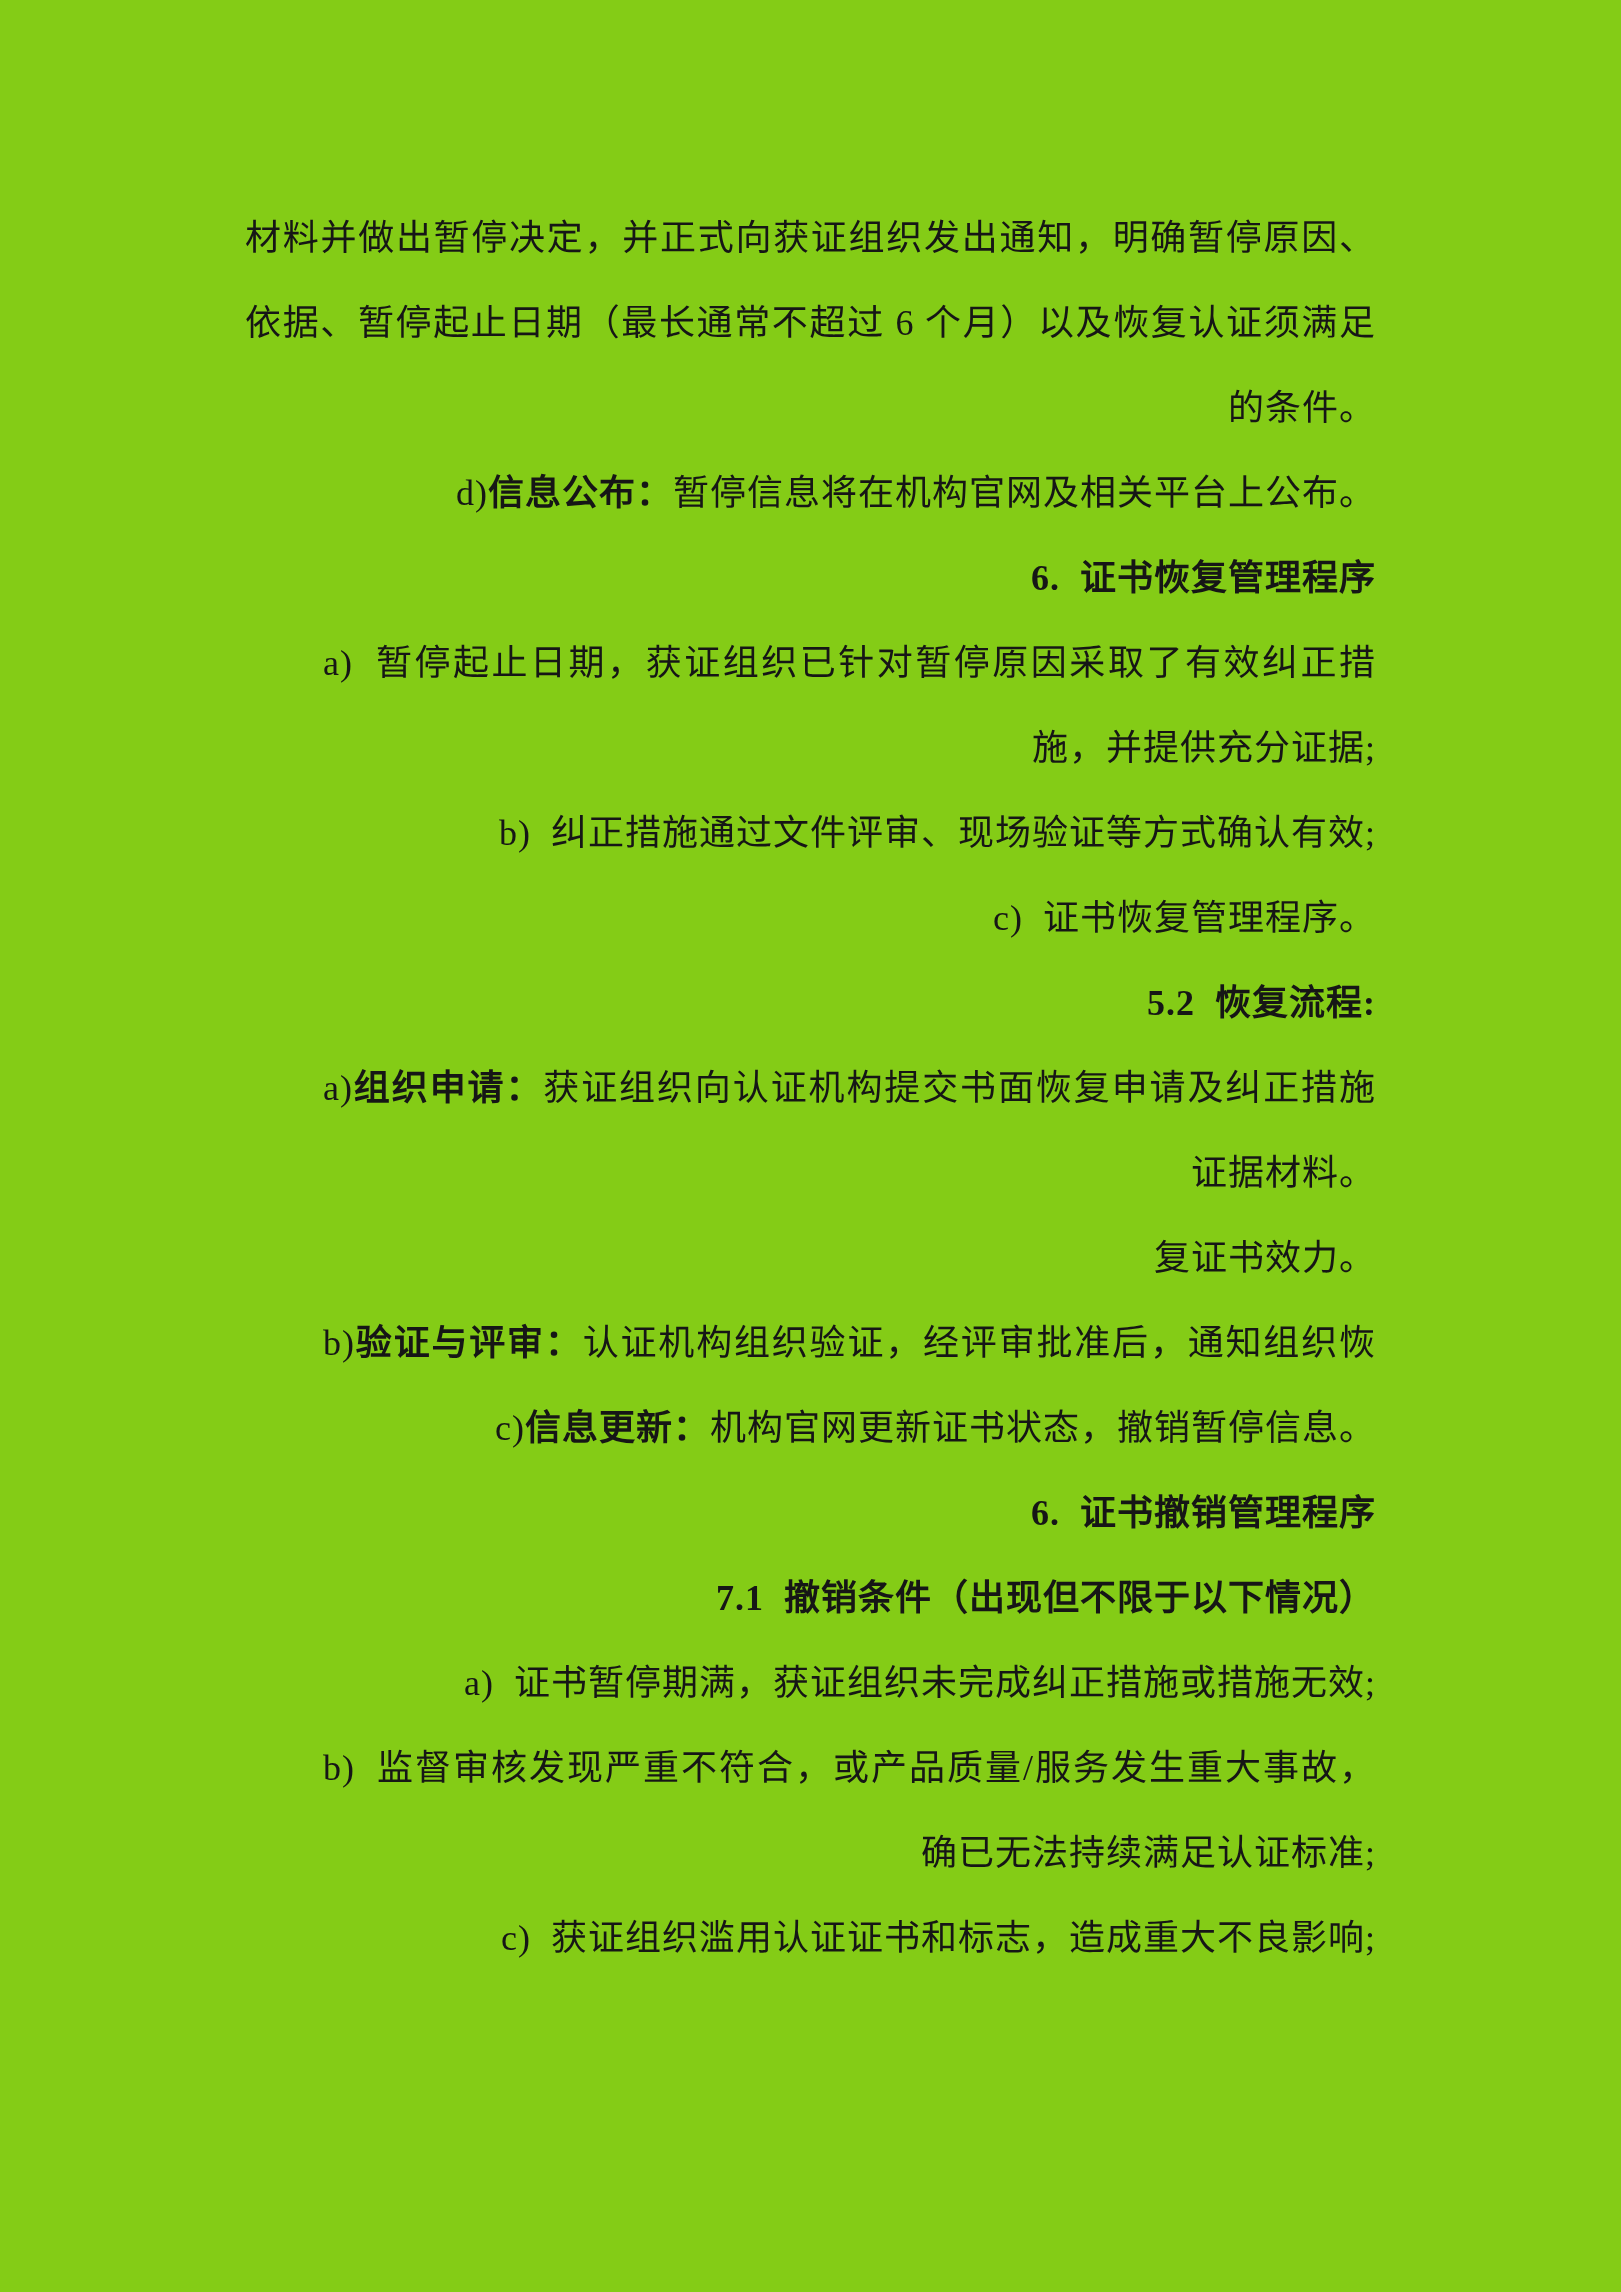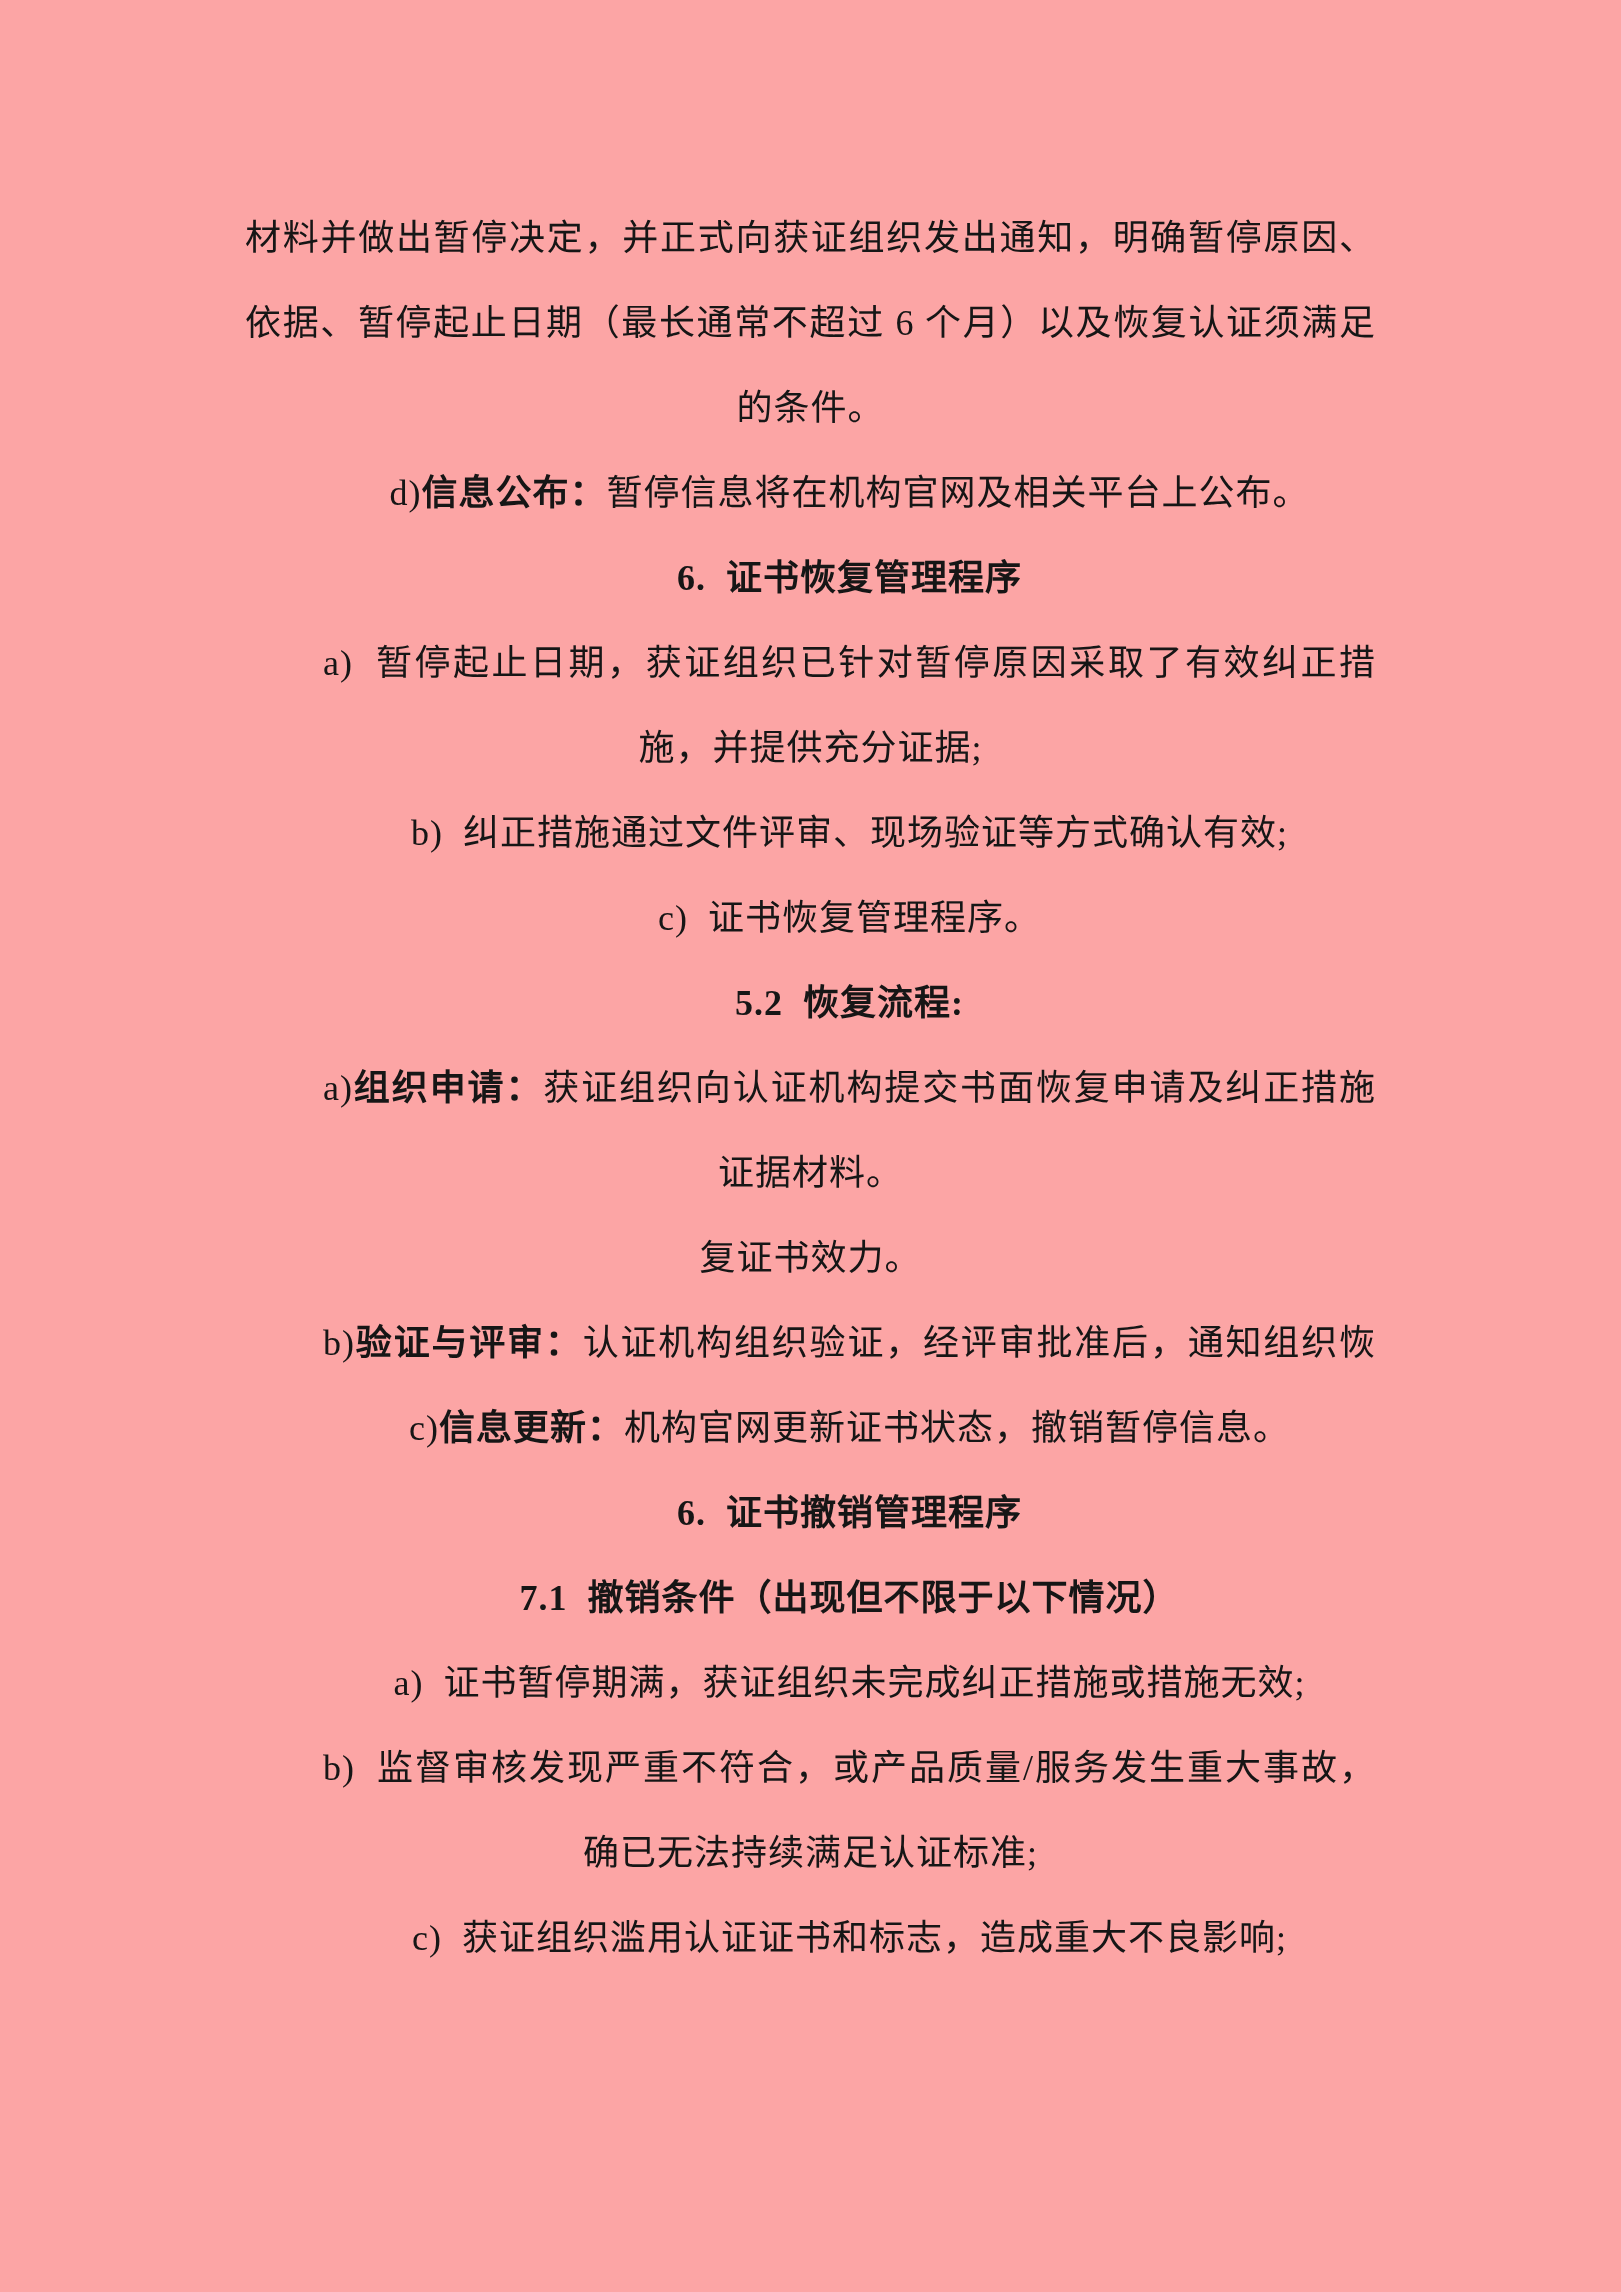--- a/index.html
+++ b/index.html
@@ -10,37 +10,37 @@
   body {
     width: 1621px;
     height: 2293px;
     position: relative;
     font-family: "Liberation Serif", "DejaVu Serif", serif;
     overflow: hidden;
   }
   .page {
     position: absolute;
     inset: 0;
-    background: #fca5a5;
+    background: #84cc16;
   }
   .doc-body {
     position: absolute;
     left: 245px;
     top: 196px;
     width: 1131px;
   }
   .text-line {
     height: 85px;
     line-height: 85px;
     font-size: 36px;
     letter-spacing: 1px;
     white-space: pre-wrap;
     overflow: hidden;
     color: #161616;
-    text-align: center;
+    text-align: right;
   }
   .text-line.indent {
     padding-left: 78px;
   }
   .text-line.fill {
     text-align: justify;
     text-align-last: justify;
     text-justify: inter-character;
   }
   .run { font-weight: normal; }

